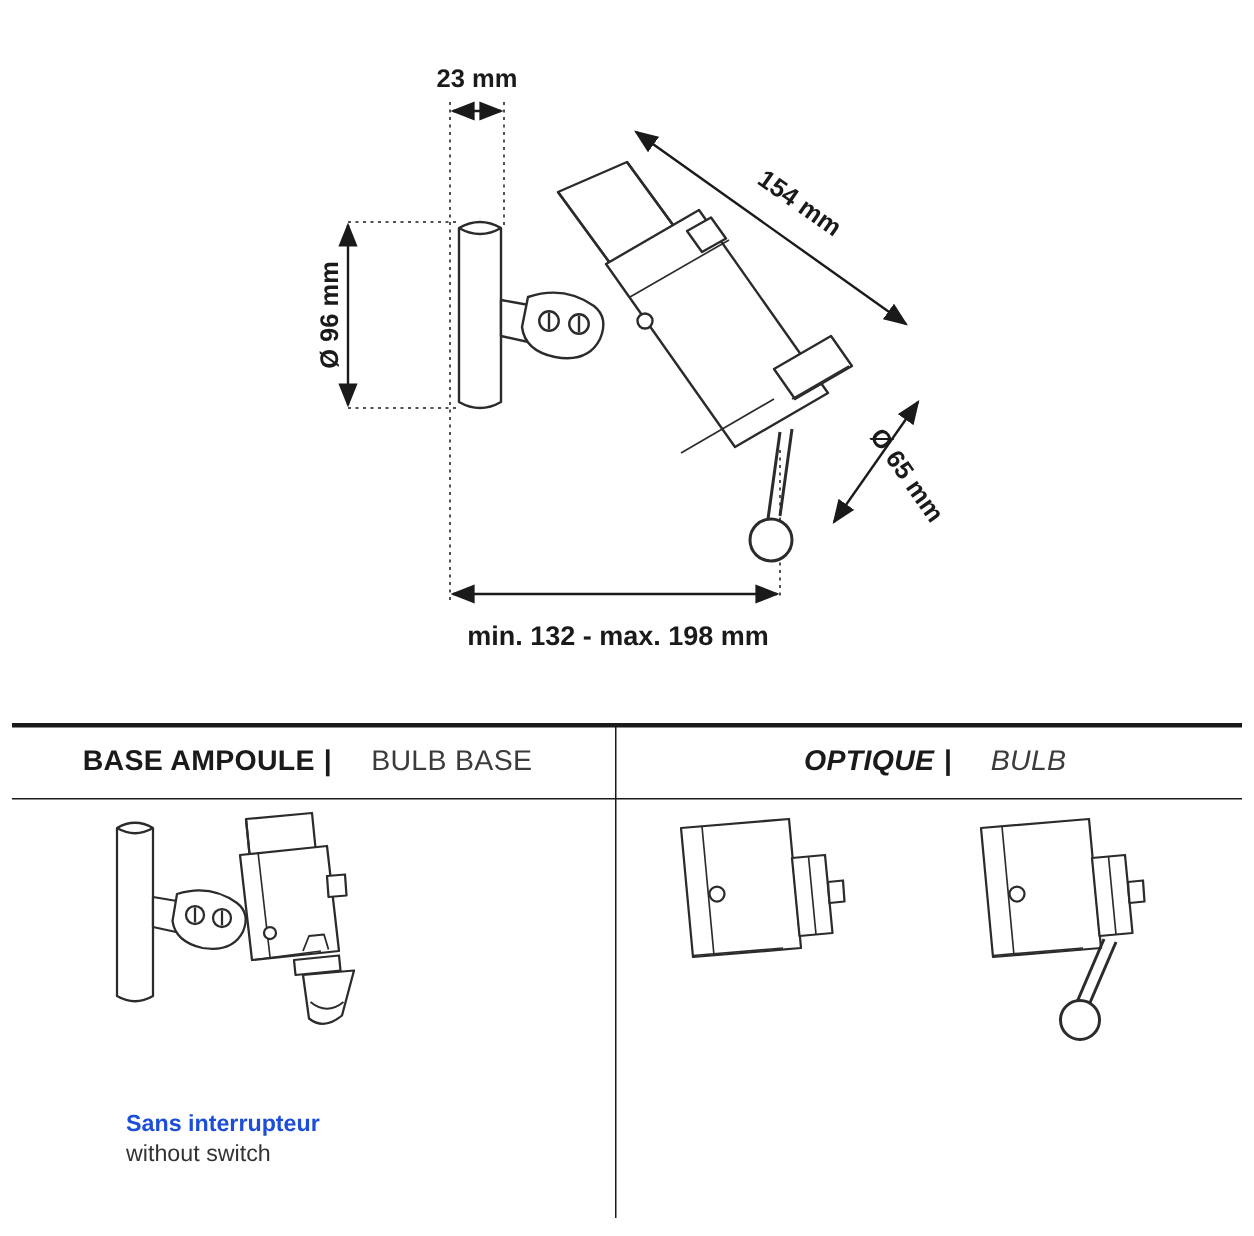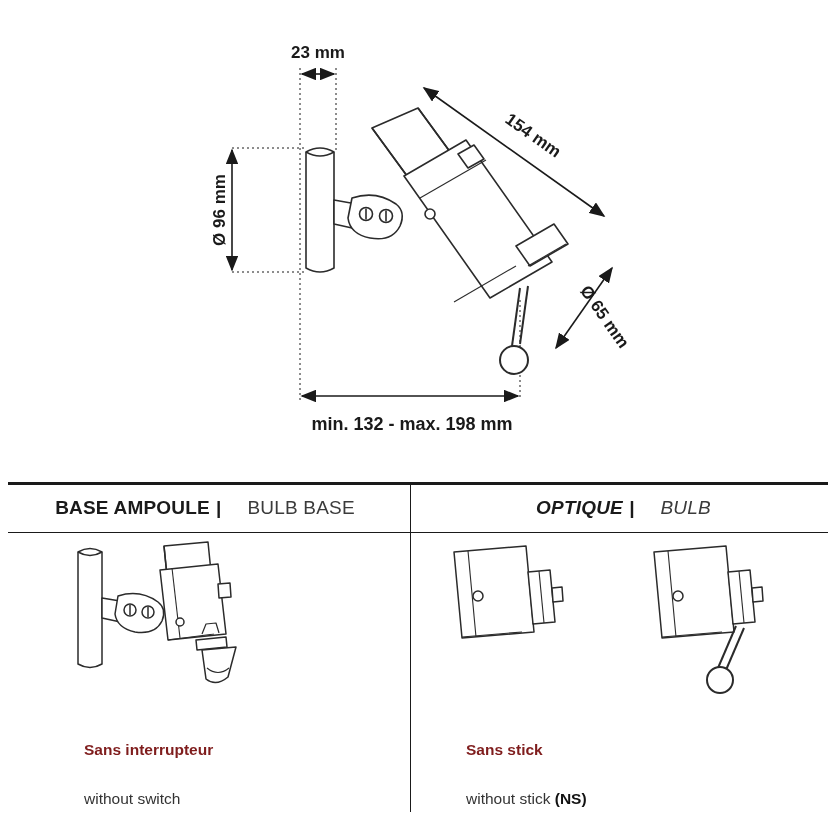--- a/index.html
+++ b/index.html
@@ -44,22 +44,22 @@
   }
   .head-cell .fr{font-weight:700;}
   .head-cell .sep{font-weight:700;margin:0 6px;}
   .head-cell .en{font-weight:400;color:#3b3b3b;margin-left:20px;}
   .head-left{left:0;width:410px;}
   .head-right{left:411px;width:425px;font-style:italic;}
 
   .cap{
     position:absolute;text-align:left;line-height:1.28;
   }
-  .cap .fr{display:block;font-size:15.5px;font-weight:700;color:#7f1d1d;}
-  .cap .en{display:block;font-size:15.5px;font-weight:400;color:#333;margin-top:29px;}
+  .cap .fr{display:block;font-size:15.5px;font-weight:700;color:#1d4ed8;}
+  .cap .en{display:block;font-size:15.5px;font-weight:400;color:#333;}
   .cap .en b{font-weight:700;color:#111;}
 
   .cap-bulb{left:84px;top:258px;}
   .cap-nostick{left:466px;top:258px;}
   .cap-stick{left:656px;top:258px;}
 
   .fig{position:absolute;}
   .fig-bulb{left:60px;top:58px;}
   .fig-nostick{left:440px;top:62px;}
   .fig-stick{left:640px;top:58px;}
@@ -221,23 +221,16 @@
         <path d="M104,88 l-18,42" fill="none" stroke-width="2"></path>
         <circle cx="80" cy="140" r="13" fill="#ffffff" stroke-width="2"></circle>
       </svg>
     </div>
 
     <div class="cap cap-bulb">
       <span class="fr">Sans interrupteur</span>
       <span class="en">without switch</span>
     </div>
 
-    <div class="cap cap-nostick">
-      <span class="fr">Sans stick</span>
-      <span class="en">
-        <span>without stick</span>
-        <b>(NS)</b>
-      </span>
-    </div>
 
   </div>
 
 </div>
 
 </body></html>

